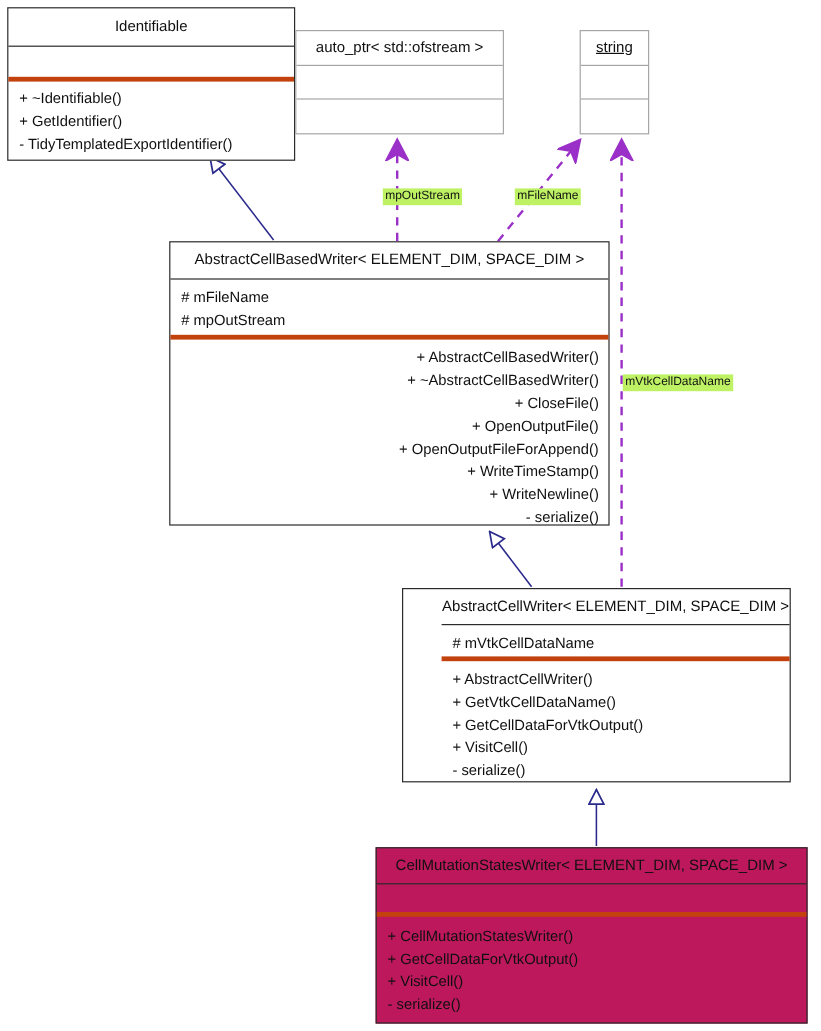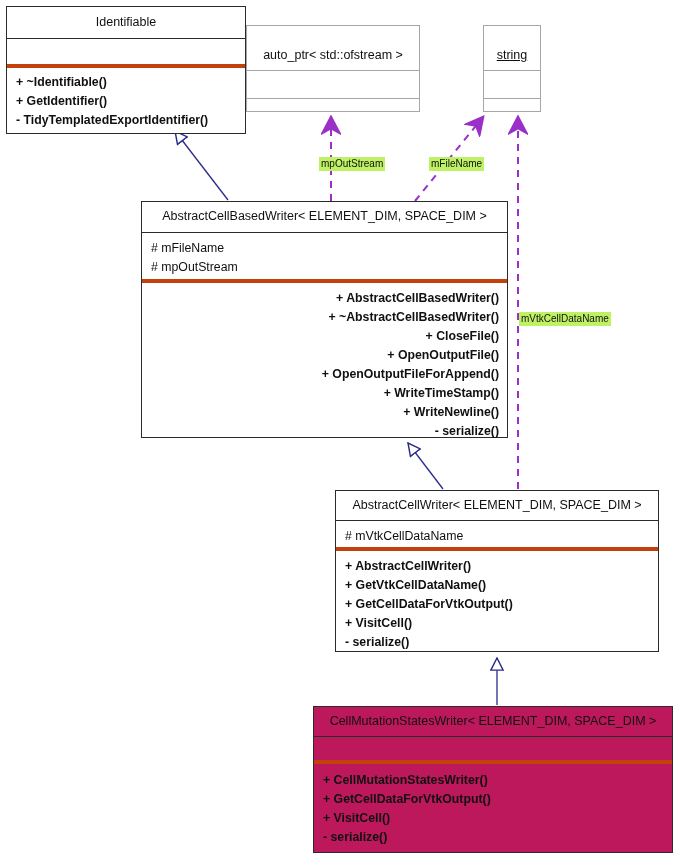--- a/index.html
+++ b/index.html
@@ -16,27 +16,27 @@
   .uml-class.light{border:1px solid #a6a6a6;}
   .uml-class.filled{background:#be185d;}
 
   .cls-title{
     box-sizing:border-box;width:100%;text-align:center;
     font-size:12.5px;color:#101010;line-height:1.1;
     display:flex;align-items:center;justify-content:center;
     padding:0 6px;white-space:nowrap;
   }
   .dark > .cls-title{border-bottom:1px solid #2b2b2b;}
-  .light > .cls-title{border-bottom:1px solid #a6a6a6;margin-top:16px;}
+  .light > .cls-title{border-bottom:1px solid #a6a6a6;}
 
   .cls-attrs{box-sizing:border-box;width:100%;padding:5px 8px 5px 9px;}
   .dark > .cls-attrs{border-bottom:4px solid #c2410c;}
   .light > .cls-attrs{border-bottom:1px solid #a6a6a6;}
 
-  .cls-ops{box-sizing:border-box;width:100%;padding:5px 8px 5px 9px;font-weight:bold;}
+  .cls-ops{box-sizing:border-box;width:100%;padding:5px 8px 5px 9px;}
 
   .row{font-size:12.3px;color:#101010;line-height:19px;white-space:nowrap;}
 
   .edge-label{
     position:absolute;font-size:10px;color:#101010;white-space:nowrap;
     background:#bef264;padding:0 2px;line-height:14px;
   }
 </style>
 </head>
 <body>
@@ -105,21 +105,21 @@
       <div class="row">+ ~AbstractCellBasedWriter()</div>
       <div class="row">+ CloseFile()</div>
       <div class="row">+ OpenOutputFile()</div>
       <div class="row">+ OpenOutputFileForAppend()</div>
       <div class="row">+ WriteTimeStamp()</div>
       <div class="row">+ WriteNewline()</div>
       <div class="row">- serialize()</div>
     </div>
   </div>
 
-  <div class="uml-class dark" style="left:335px;top:490px;width:324px;height:162px;">
+  <div class="uml-class dark" style="left:335px;top:490px;width:324px;height:162px;padding-left:32px;">
     <div class="cls-title" style="height:30px;">AbstractCellWriter&lt; ELEMENT_DIM, SPACE_DIM &gt;</div>
     <div class="cls-attrs" style="height:30px;padding-top:6px;">
       <div class="row"># mVtkCellDataName</div>
     </div>
     <div class="cls-ops" style="padding-top:6px;">
       <div class="row">+ AbstractCellWriter()</div>
       <div class="row">+ GetVtkCellDataName()</div>
       <div class="row">+ GetCellDataForVtkOutput()</div>
       <div class="row">+ VisitCell()</div>
       <div class="row">- serialize()</div>

